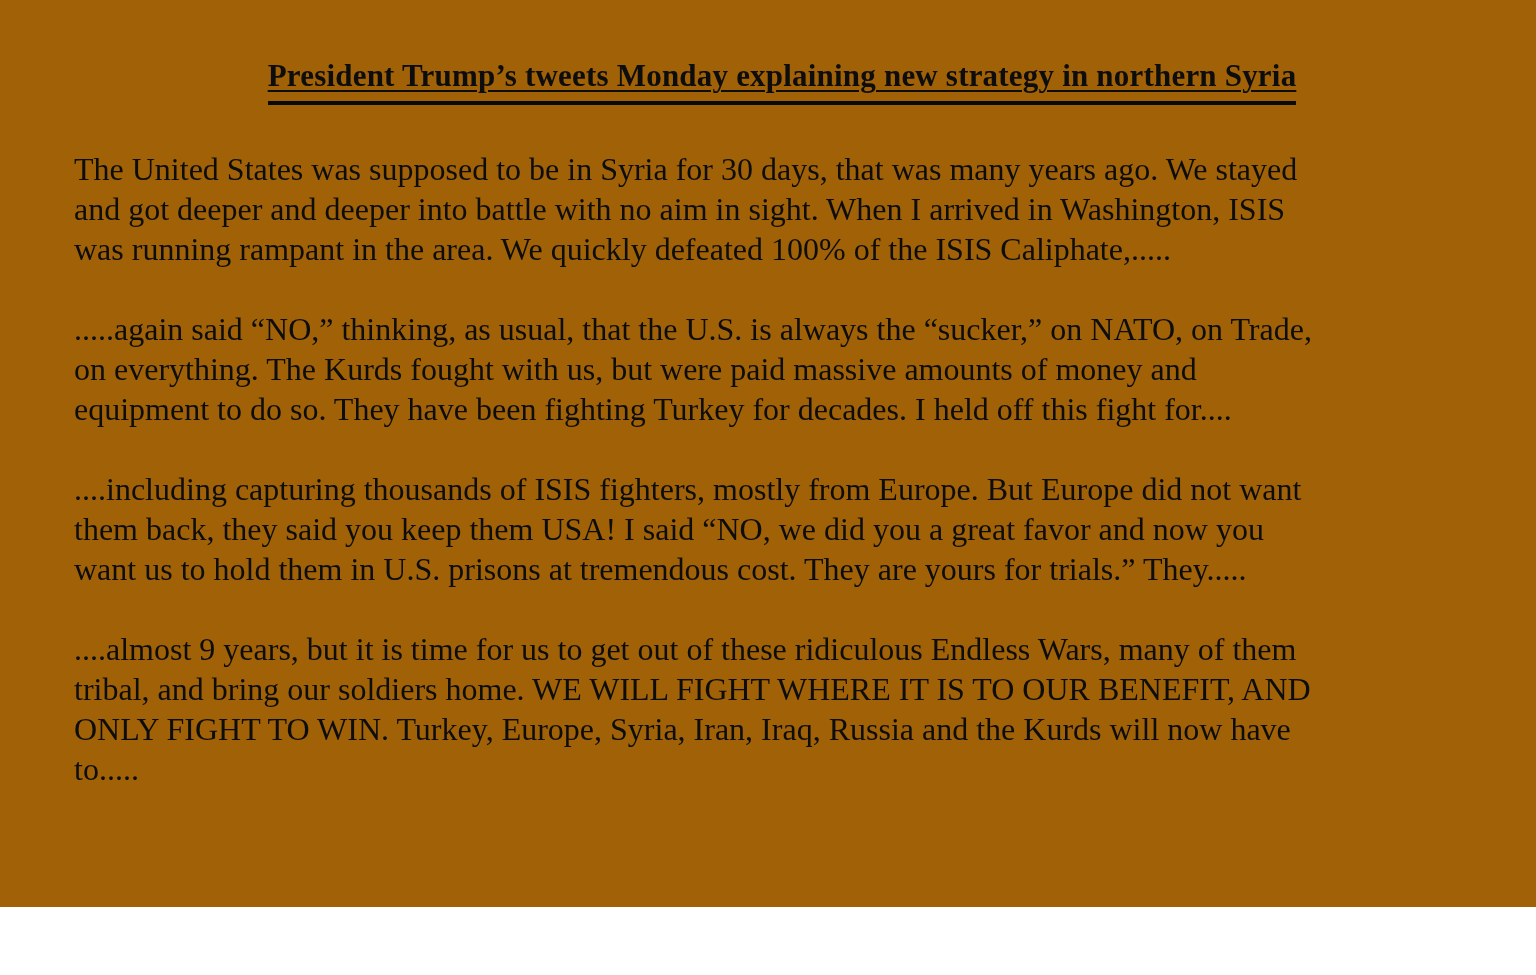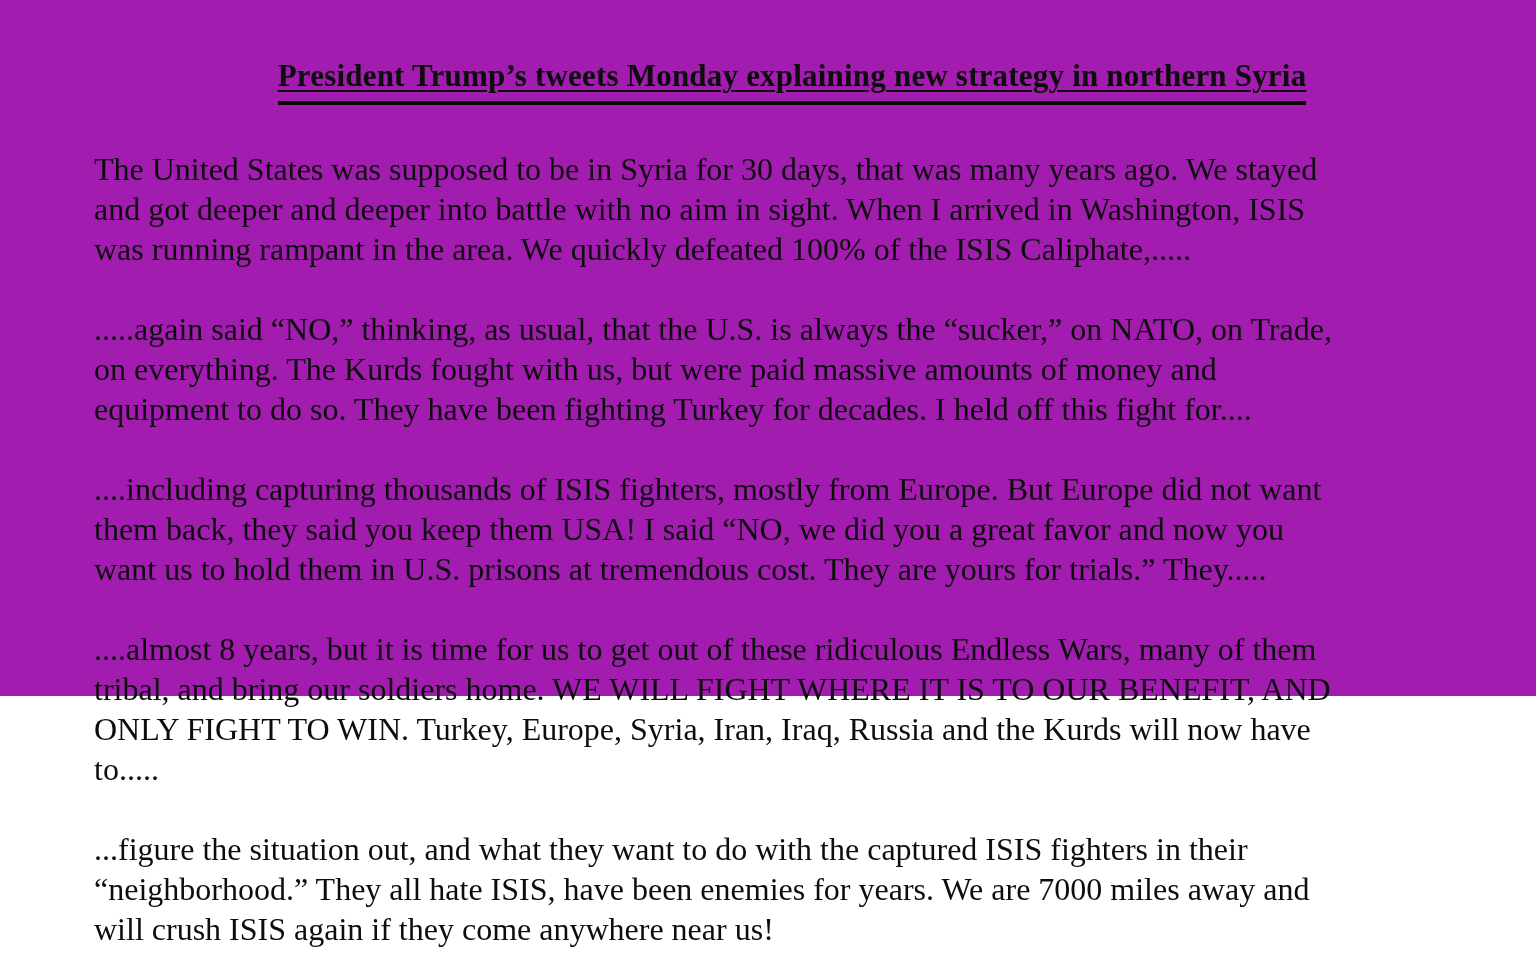--- a/index.html
+++ b/index.html
@@ -6,25 +6,25 @@
     margin: 0;
     padding: 0;
     background: #ffffff;
     width: 1536px;
     height: 975px;
     overflow: hidden;
   }
   .page {
     box-sizing: border-box;
     width: 1536px;
-    height: 696px;
-    background: #a21caf;
+    height: 907px;
+    background: #a16207;
     color: #0d0d0d;
     font-family: "Liberation Serif", "DejaVu Serif", serif;
-    padding: 54px 46px 40px 94px;
+    padding: 54px 46px 40px 74px;
   }
   .title-row {
     text-align: center;
     margin: 0 0 44px 0;
     line-height: 44px;
   }
   .title-text {
     display: inline-block;
     font-size: 31px;
     font-weight: bold;
@@ -58,21 +58,18 @@
 was running rampant in the area. We quickly defeated 100% of the ISIS Caliphate,.....</div>
 
   <div class="para">.....again said “NO,” thinking, as usual, that the U.S. is always the “sucker,” on NATO, on Trade,
 on everything. The Kurds fought with us, but were paid massive amounts of money and
 equipment to do so. They have been fighting Turkey for decades. I held off this fight for....</div>
 
   <div class="para">....including capturing thousands of ISIS fighters, mostly from Europe. But Europe did not want
 them back, they said you keep them USA! I said “NO, we did you a great favor and now you
 want us to hold them in U.S. prisons at tremendous cost. They are yours for trials.” They.....</div>
 
-  <div class="para">....almost 8 years, but it is time for us to get out of these ridiculous Endless Wars, many of them
+  <div class="para">....almost 9 years, but it is time for us to get out of these ridiculous Endless Wars, many of them
 tribal, and bring our soldiers home. WE WILL FIGHT WHERE IT IS TO OUR BENEFIT, AND
 ONLY FIGHT TO WIN. Turkey, Europe, Syria, Iran, Iraq, Russia and the Kurds will now have
 to.....</div>
 
-  <div class="para">...figure the situation out, and what they want to do with the captured ISIS fighters in their
-“neighborhood.” They all hate ISIS, have been enemies for years. We are 7000 miles away and
-will crush ISIS again if they come anywhere near us!</div>
 </div>
 
 </body></html>

